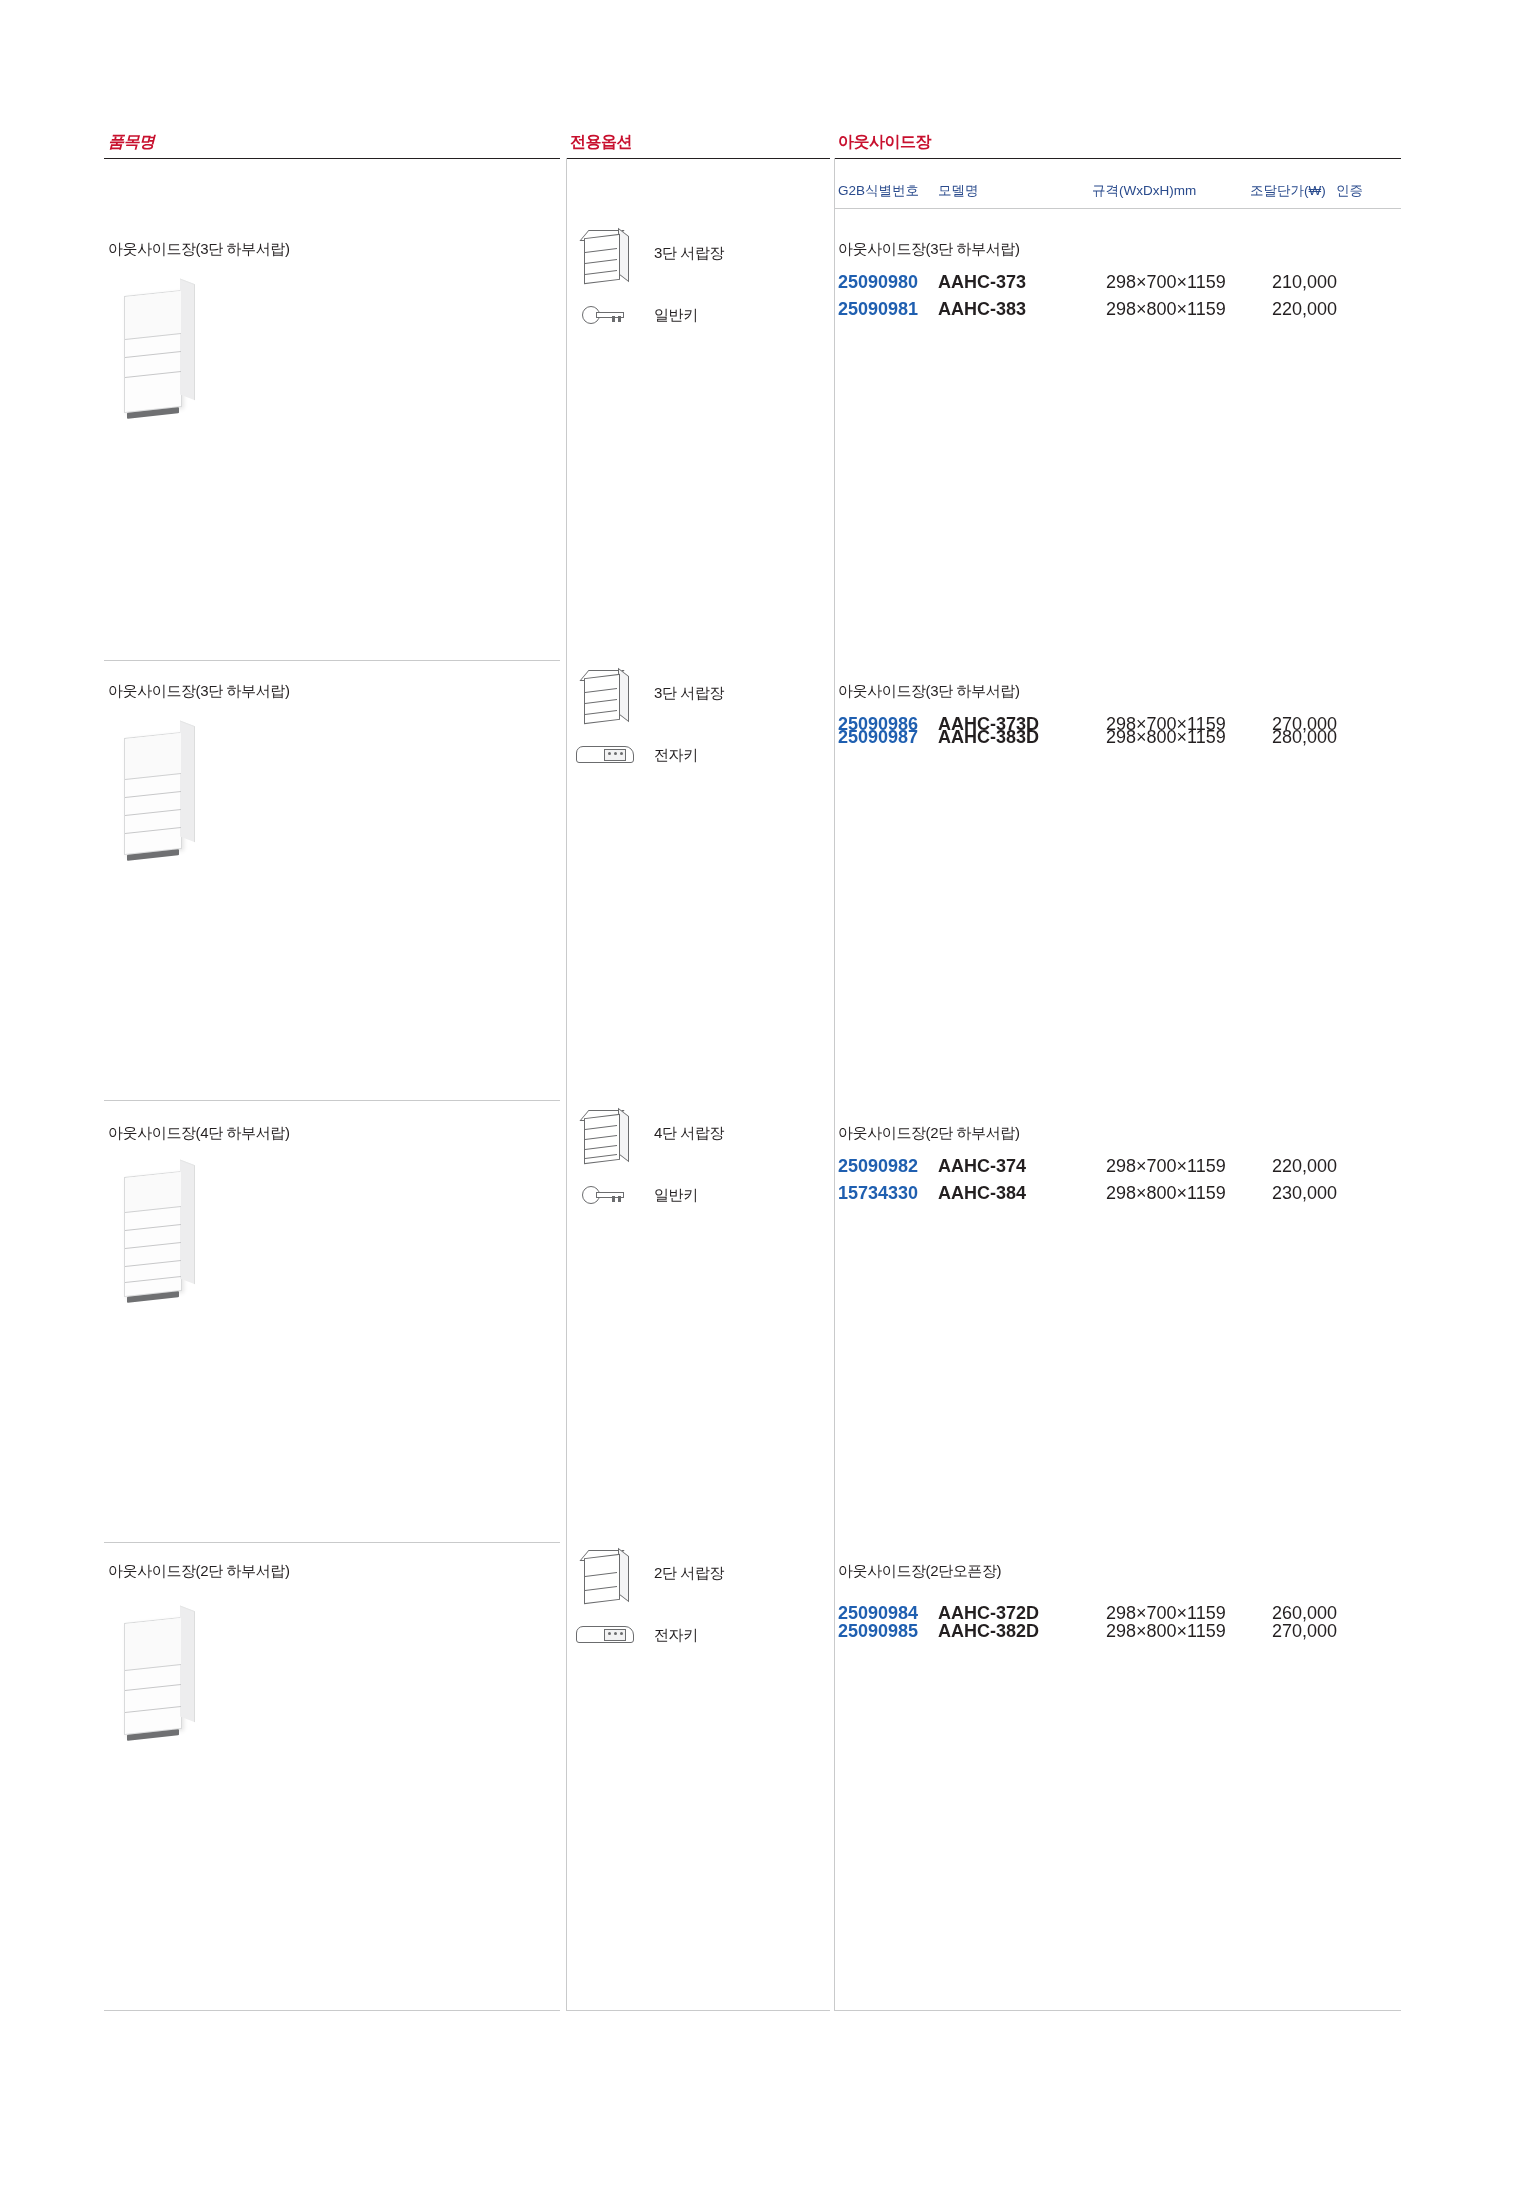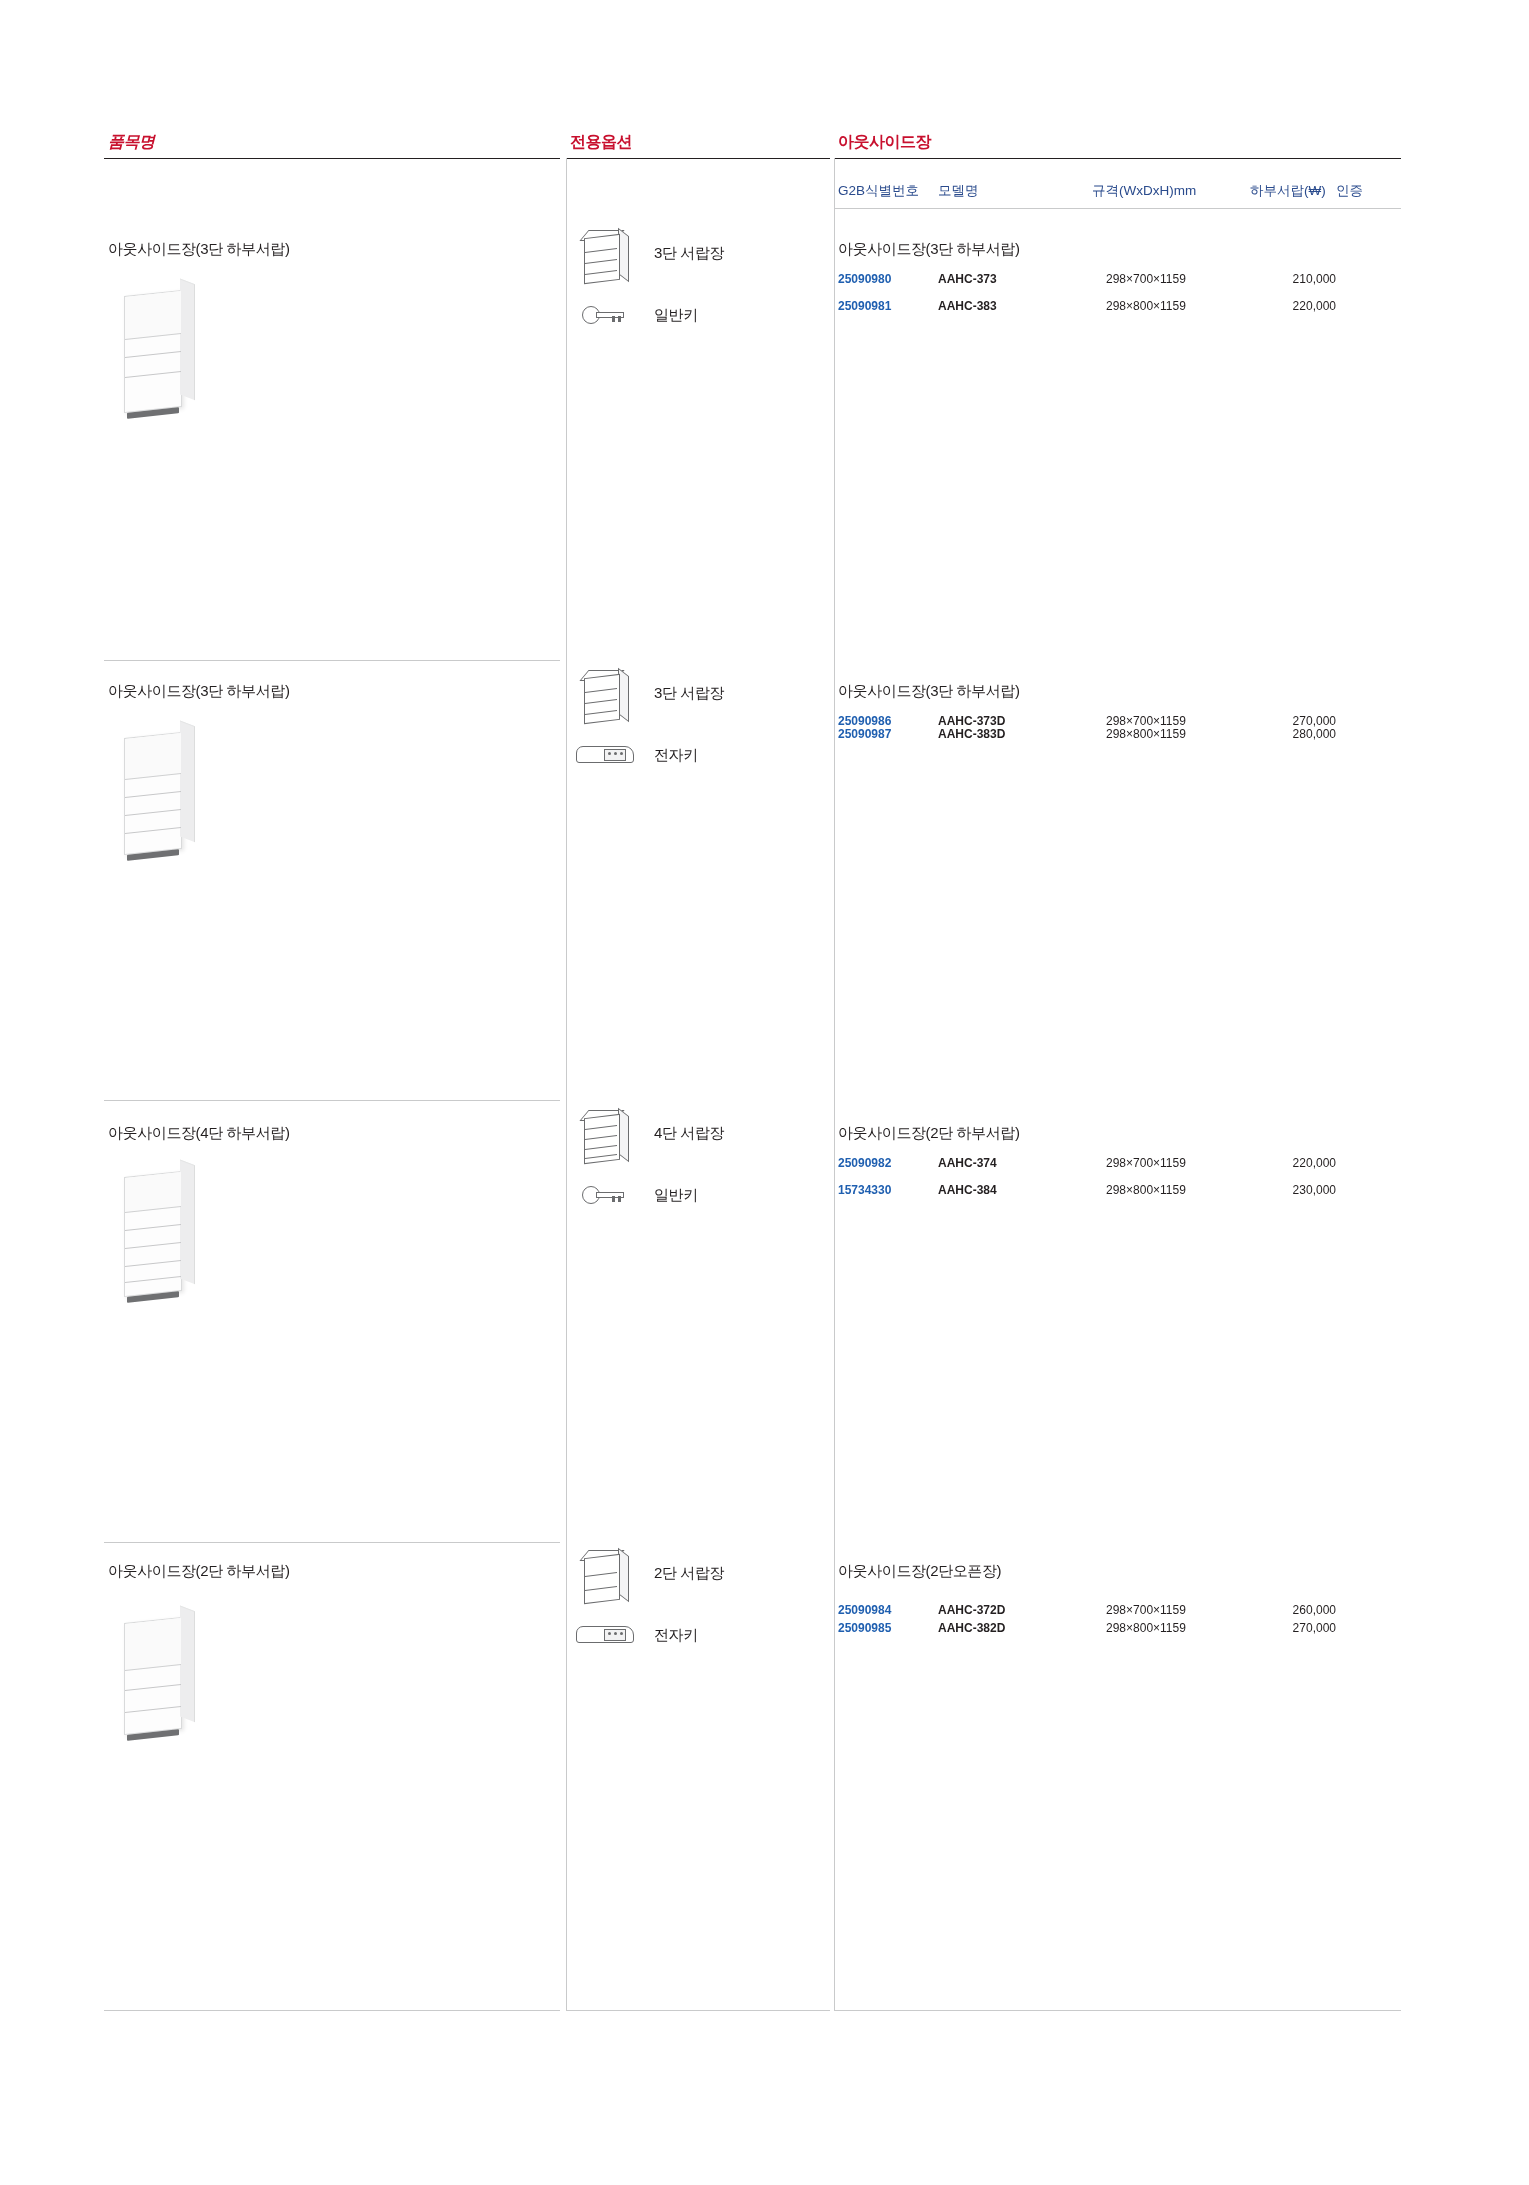--- a/index.html
+++ b/index.html
@@ -253,21 +253,21 @@
   .plist { position: absolute; left: 838px; width: 560px; }
   .plist .grp-title {
     position: absolute;
     left: 0;
     font-size: 15px;
     color: #231f20;
     letter-spacing: -0.4px;
     white-space: nowrap;
   }
   .prow { position: absolute; left: 0; width: 560px; height: 26px; }
-  .prow span { position: absolute; white-space: nowrap; font-size: 12px; }
+  .prow span { position: absolute; white-space: nowrap; font-size: 18px; }
   .p-g2b   { left: 0px;   color: #1f5fb0; font-weight: bold; }
   .p-model { left: 100px; color: #231f20; font-weight: bold; }
   .p-spec  { left: 268px; color: #231f20; font-weight: normal; font-size: 13.5px; }
   .p-price { left: 434px; color: #231f20; font-size: 13.5px; text-align: right; width: 64px; }
   .p-cert  { left: 526px; color: #231f20; font-size: 13.5px; }
 </style>
 </head>
 <body>
 
 <div class="page">
@@ -280,21 +280,21 @@
   <div class="hrule top2"></div>
   <div class="hrule top3"></div>
 
   <div class="vrule v1"></div>
   <div class="vrule v2"></div>
 
   <div class="list-header">
     <span class="lh lh-g2b">G2B식별번호</span>
     <span class="lh lh-model">모델명</span>
     <span class="lh lh-spec">규격(WxDxH)mm</span>
-    <span class="lh lh-price">하부서랍(₩)</span>
+    <span class="lh lh-price">조달단가(₩)</span>
     <span class="lh lh-cert">인증</span>
   </div>
   <div class="hrule hdr"></div>
 
   <div class="row" style="top:0">
     <div class="item-name" style="top:240px">아웃사이드장(3단 하부서랍)</div>
 
     <div class="photo" style="top:268px">
       <div class="cab" style="height:115px">
         <div class="side"></div>

